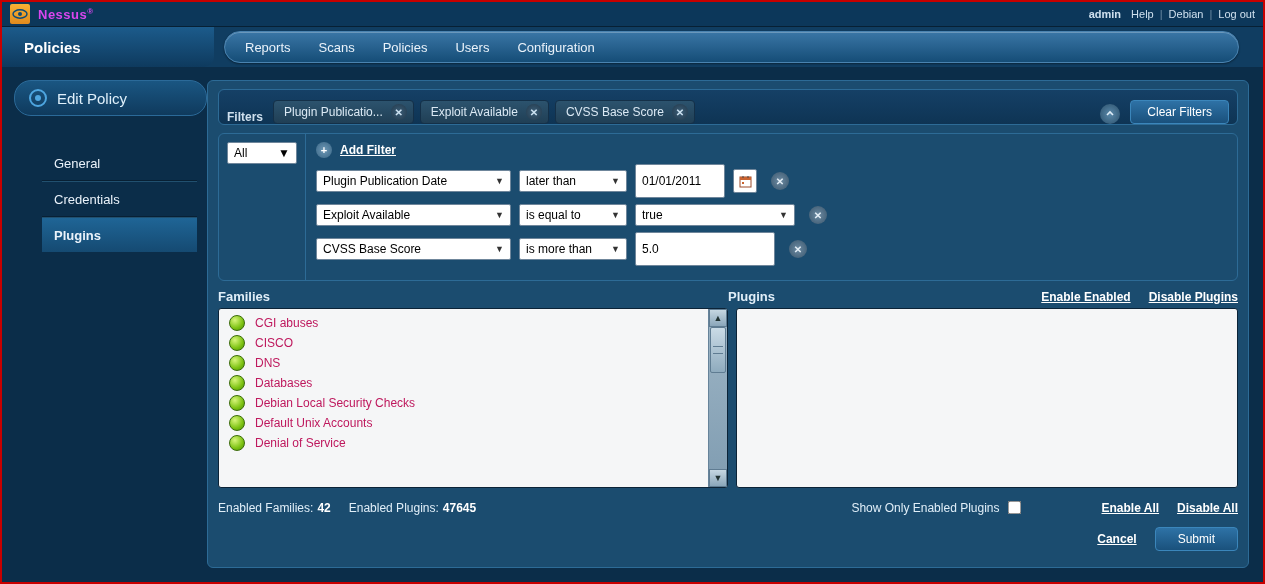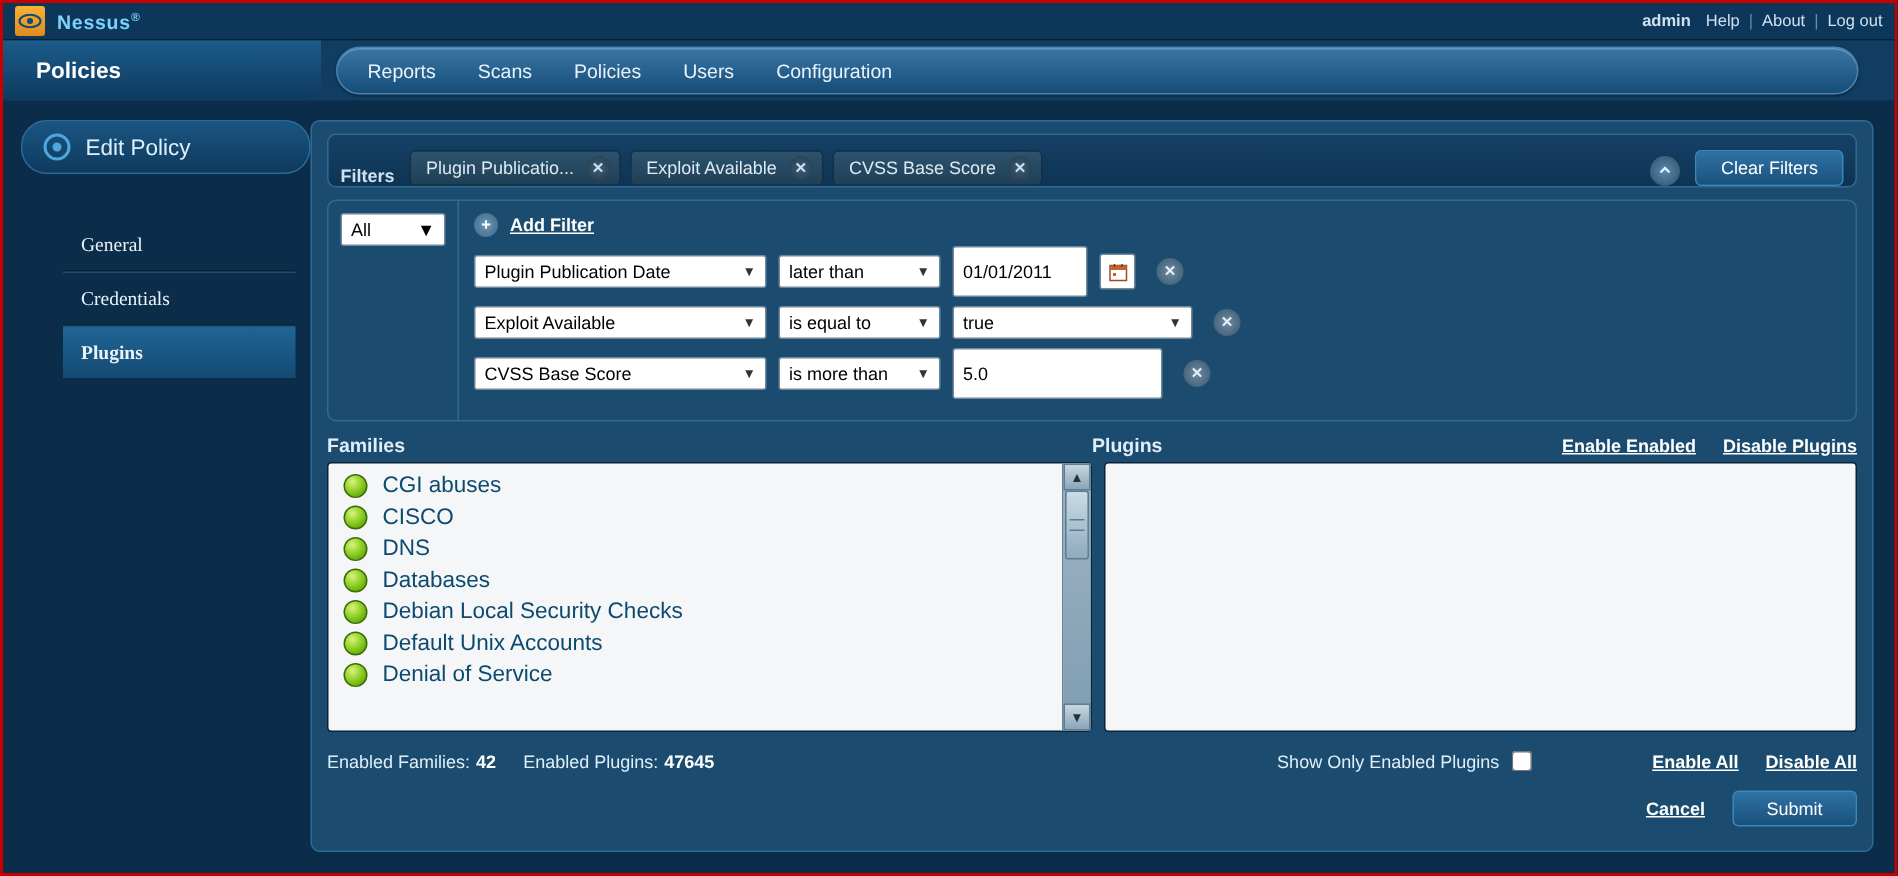--- a/index.html
+++ b/index.html
@@ -1,36 +1,36 @@
 <!DOCTYPE html>
 <html><head>
 <meta charset="utf-8">
 <style>
 html,body{margin:0;padding:0;font-family:Arial,Helvetica,sans-serif;font-size:12px;color:#e0e8f0;background:#0b2d49;}
 .root{width:1265px;height:584px;box-sizing:border-box;border:2px solid #c80000;background:#0b2d49;position:relative;overflow:hidden;}
 .topbar{height:24px;background:#0c375a;display:flex;align-items:center;padding:0 8px;border-bottom:1px solid #072034;}
 .logo-box{width:20px;height:20px;background:linear-gradient(#f9b233,#e08a1e);border-radius:2px;display:flex;align-items:center;justify-content:center;margin-right:8px;}
 .logo-box svg{display:block}
-.brand{color:#7dd3fc;font-weight:bold;font-size:13px;letter-spacing:.5px}
+.brand{color:#d946ef;font-weight:bold;font-size:13px;letter-spacing:.5px}
 .brand sup{font-size:8px;vertical-align:top}
 .topbar-spacer{flex:1}
 .top-links{display:flex;align-items:center;color:#cfe0ee;font-size:11px}
 .top-links span.sep{color:#6b8aa3;margin:0 6px}
 .top-links .lnk{cursor:pointer}
 .top-links .lnk-bold{font-weight:bold;margin-right:10px}
 .header-row{height:40px;display:flex;align-items:stretch;background:#103d61;}
 .policies-tab{width:190px;display:flex;align-items:center;padding-left:22px;background:linear-gradient(#1c5b8b,#0e3a5e);border-radius:0 0 10px 0;color:#fff;font-weight:bold;font-size:15px;}
 .nav-pill{flex:1;margin:0 24px 0 10px;background:linear-gradient(#3a76a6,#154d77);border:1px solid #4a83b0;border-radius:18px;height:30px;align-self:center;display:flex;align-items:center;padding:0 20px;box-shadow:inset 0 1px 0 rgba(255,255,255,.25),0 1px 2px rgba(0,0,0,.4);}
 .nav-pill .navitem{color:#eaf2fa;margin-right:28px;font-size:13px;cursor:pointer}
 .content{position:absolute;top:64px;left:0;right:0;bottom:0;display:flex;padding:14px 14px 14px 0;box-sizing:border-box;}
 .sidebar{width:205px;flex:none;}
 .edit-policy-pill{margin:0 0 30px 12px;height:34px;background:linear-gradient(#1a5682,#0f3a5d);border:1px solid #2b6a99;border-radius:17px;display:flex;align-items:center;padding-left:14px;color:#dff0fb;font-size:15px;}
 .radio-ring{width:14px;height:14px;border:2px solid #4ea6e0;border-radius:50%;display:inline-flex;align-items:center;justify-content:center;margin-right:10px}
 .radio-ring::after{content:"";width:6px;height:6px;background:#4ea6e0;border-radius:50%}
-.side-list{margin-left:40px;width:155px;font-family:Liberation Serif, serif;}
+.side-list{margin-left:40px;width:155px;}
 .side-item{height:34px;display:flex;align-items:center;padding-left:12px;color:#eaf2fa;border-top:1px solid #21506f;border-bottom:1px solid #082034;cursor:pointer;font-size:13px;}
 .side-item:first-child{border-top:none}
 .side-item:last-child{border-bottom:none}
 .side-item.active{background:linear-gradient(#1f6596,#154a72);font-weight:bold;}
 .main{flex:1;background:#1b4c6f;border:1px solid #2d6b96;border-radius:6px;padding:8px 10px 12px 10px;box-sizing:border-box;display:flex;flex-direction:column;min-width:0}
 .filters-bar{height:34px;background:linear-gradient(#154066,#0e3454);border:1px solid #2d6b96;border-radius:6px;display:flex;align-items:flex-end;padding:0 8px;margin-bottom:8px;}
 .filters-label{color:#cfe0ee;font-weight:bold;font-size:12px;margin-right:10px}
 .filter-chip{background:linear-gradient(#2c536e,#203f55);border:1px solid #143048;border-radius:4px;height:22px;display:flex;align-items:center;padding:0 6px 0 10px;color:#dbe9f4;margin-right:6px;font-size:12px;}
 .chip-x{margin-left:8px;width:16px;height:16px;border-radius:50%;background:radial-gradient(#3b5e78,#22384a);display:flex;align-items:center;justify-content:center;color:#cde2f1;font-weight:bold;font-size:10px;cursor:pointer}
 .filters-bar .spacer{flex:1}
@@ -64,21 +64,21 @@
 .lists{display:flex;gap:8px;}
 .list-box{background:#f5f6f7;border:1px solid #0b2337;border-radius:3px;height:180px;box-sizing:border-box;display:flex;}
 .families-box{width:510px}
 .plugins-box{flex:1}
 .list-scroll{flex:1;overflow:hidden;padding:4px 0}
 .scrollbar{width:18px;background:linear-gradient(#9fb6c6,#7f9cb1);display:flex;flex-direction:column;align-items:center;border-left:1px solid #66839a;}
 .sb-btn{width:16px;height:16px;background:linear-gradient(#c6d7e2,#8aa6ba);border:1px solid #5f7c92;display:flex;align-items:center;justify-content:center;font-size:9px;color:#233;cursor:pointer}
 .sb-track{flex:1;width:100%;position:relative}
 .sb-thumb{position:absolute;top:0;left:1px;right:1px;height:44px;background:linear-gradient(#cadbe6,#8fabbe);border:1px solid #5f7c92;border-radius:2px;display:flex;align-items:center;justify-content:center}
 .sb-thumb .grip{width:10px;height:6px;border-top:1px solid #5f7c92;border-bottom:1px solid #5f7c92}
-.family-item{display:flex;align-items:center;padding:2px 10px;color:#0c4a6e;font-size:15px;cursor:pointer}
+.family-item{display:flex;align-items:center;padding:2px 10px;color:#be185d;font-size:12px;cursor:pointer}
 .status-dot{width:14px;height:14px;border-radius:50%;background:radial-gradient(circle at 35% 30%,#d7f57a,#7cc212 60%,#4e8e0c);border:1px solid #3b6c09;margin-right:10px;flex:none}
 .status-row{display:flex;align-items:center;margin-top:10px;font-size:12px;color:#e0eef8}
 .status-row .lbl{margin-right:4px}
 .status-row .num{color:#fff;font-weight:bold;margin-right:18px}
 .status-row .spacer{flex:1}
 .status-row input[type=checkbox]{margin-left:8px;transform:scale(1.05);cursor:pointer}
 .footer-row{display:flex;justify-content:flex-end;margin-top:10px;align-items:center}
 .cancel-link{color:#fff;text-decoration:underline;font-weight:bold;margin-right:18px;cursor:pointer}
 .submit-btn{background:linear-gradient(#2e72a6,#1a517c);border:1px solid #3b86bb;border-radius:4px;color:#fff;height:24px;padding:0 22px;cursor:pointer;font-size:12px}
 </style>
@@ -92,21 +92,21 @@
           <ellipse cx="8" cy="5" rx="7" ry="4.2" fill="none" stroke="#0a4a7a" stroke-width="1.4"></ellipse>
           <circle cx="8" cy="5" r="2" fill="#0a4a7a"></circle>
         </svg>
     </div>
     <span class="brand"><span>Nessus</span><sup>®</sup></span>
     <div class="topbar-spacer"></div>
     <div class="top-links">
       <span class="lnk lnk-bold">admin</span>
       <span class="lnk">Help</span>
         <span class="sep">|</span>
-      <span class="lnk">About</span>
+      <span class="lnk">Debian</span>
         <span class="sep">|</span>
       <span class="lnk">Log out</span>
     </div>
   </div>
 
   <div class="header-row">
     <div class="policies-tab">Policies</div>
     <div class="nav-pill">
       <span class="navitem">Reports</span>
       <span class="navitem">Scans</span>

